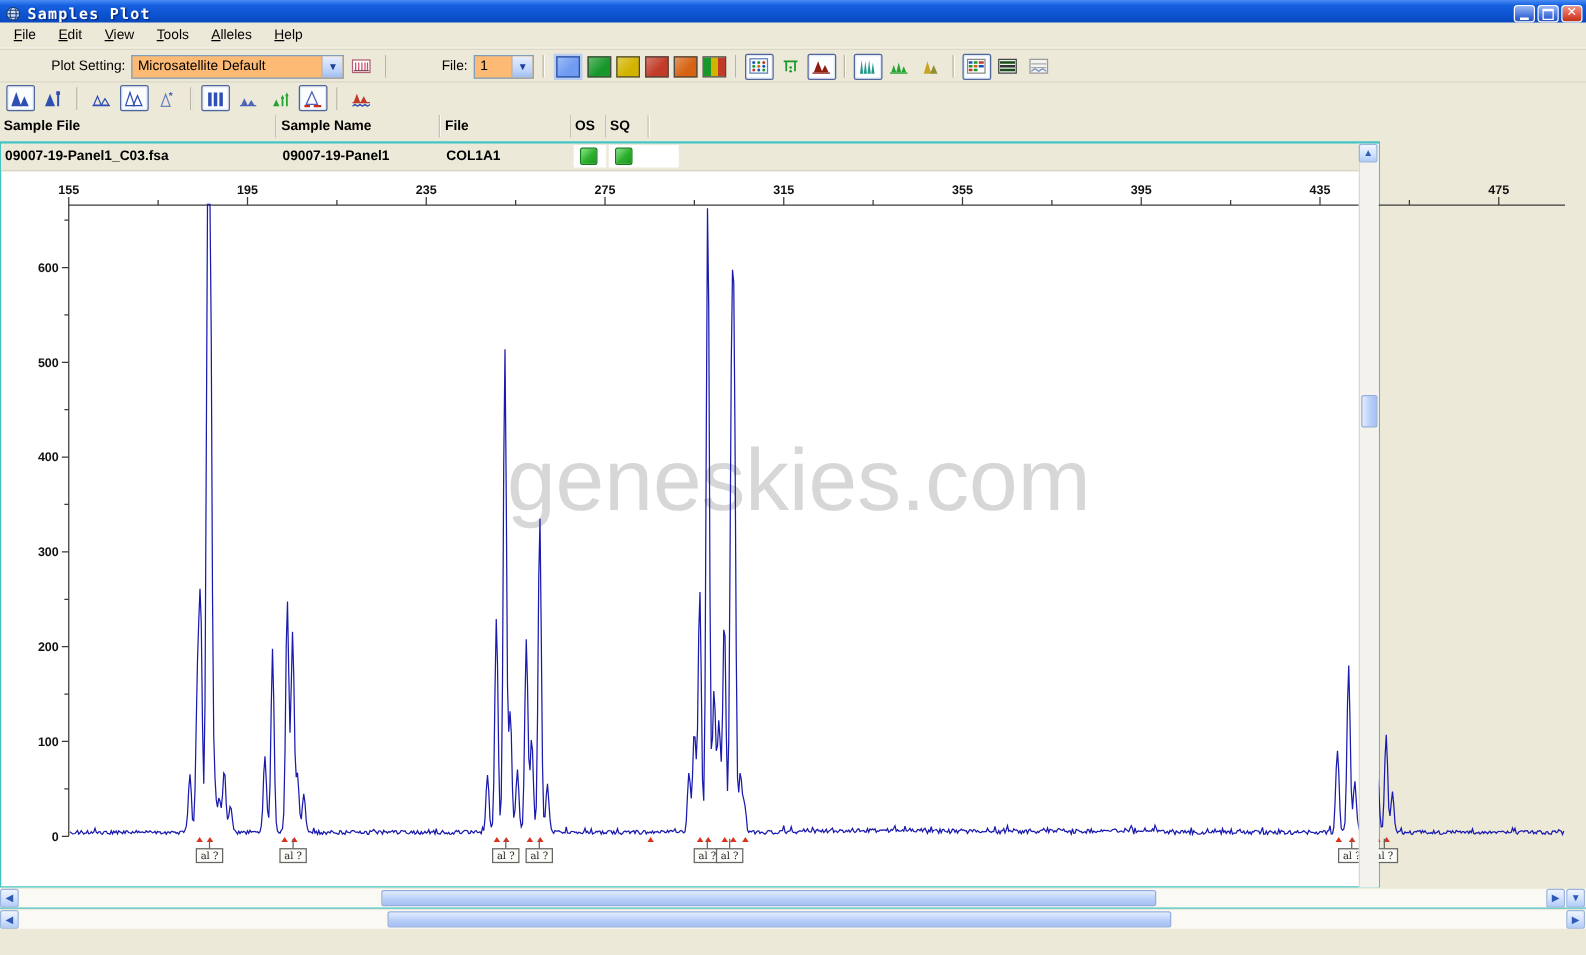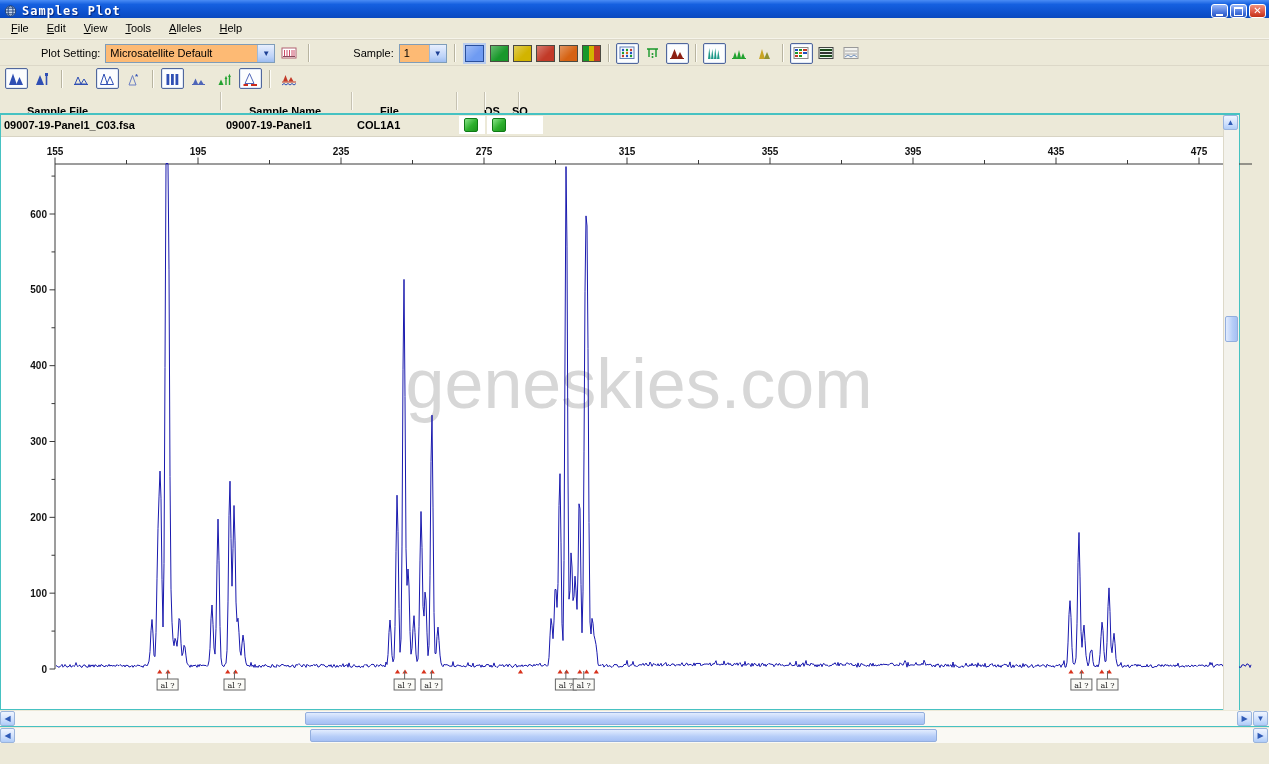--- a/index.html
+++ b/index.html
@@ -33,24 +33,24 @@
   .combo-btn{width:16px;align-self:stretch;background:linear-gradient(180deg,#e8effd,#bcd2f8 70%,#9cbcf0);
              border-left:1px solid #9db9d9;color:#1c3f94;font-size:8px;display:flex;align-items:center;justify-content:center;}
   .sep{width:1px;height:18px;background:#b8b4a0;border-right:1px solid #fdfcf6;margin:0 4px;flex:none;}
   .ibtn{width:23px;height:21px;background:transparent;border:1px solid transparent;display:inline-flex;
         align-items:center;justify-content:center;padding:0;box-sizing:border-box;}
   .ibtn.sel{border:1px solid #51679c;background:#fcfdfe;border-radius:2px;box-shadow:inset 0 0 0 1px #dfe8f6;}
   .swatch{width:19px;height:17px;border:1px solid #4a4a42;box-sizing:border-box;display:inline-block;}
   .swatch.sel{border:1px solid #2a4f9c;box-shadow:0 0 0 2px #b9cdf0;margin:0 2px;}
   
   .thead{position:absolute;top:90px;left:0;width:100%;height:23px;background:#ece9d8;font-weight:bold;}
-  .hcol{position:absolute;top:15px;white-space:nowrap;margin-left:24px;}
+  .hcol{position:absolute;top:5px;white-space:nowrap;}
   .hsep{position:absolute;top:2px;height:18px;width:1px;background:#c6c2b2;border-right:1px solid #fbfaf3;}
   
-  .pane{position:absolute;top:113px;left:0;width:1240px;height:597px;background:#fff;box-sizing:border-box;
+  .pane{position:absolute;top:113px;left:0;width:1104px;height:597px;background:#fff;box-sizing:border-box;
         border:1px solid #46c2c2;border-top:2px solid #46c2c2;}
   .srow{position:absolute;top:0;left:0;right:15px;height:21px;background:#ece9d8;
         border-bottom:1px solid #d8d4c4;font-weight:bold;}
   .cell{position:absolute;top:4px;white-space:nowrap;}
   .qcell{position:absolute;top:1px;height:18px;background:#fff;display:flex;align-items:center;padding-left:5px;box-sizing:border-box;}
   .gsq{width:12px;height:12px;border-radius:2px;border:1px solid #0f7a15;
        background:linear-gradient(135deg,#8ae48a 0%,#2db02d 55%,#1d941d 100%);display:inline-block;}
   #chart-svg{position:absolute;left:1px;top:21px;}
   
   .sb-track{background:#faf9f4;}
@@ -115,21 +115,21 @@
             <line x1="3.5" y1="4" x2="3.5" y2="10"></line>
             <line x1="6" y1="4" x2="6" y2="10"></line>
             <line x1="8.5" y1="4" x2="8.5" y2="10"></line>
             <line x1="11" y1="4" x2="11" y2="10"></line>
             <line x1="13" y1="4" x2="13" y2="10"></line>
           </g>
           <line x1="2" y1="10.5" x2="14" y2="10.5" stroke="#884a5a"></line>
         </svg>
       </button>
     <span class="sep"></span>
-    <span class="lbl">Sample:</span>
+    <span class="lbl">File:</span>
     <div class="combo" style="width:48px">
       <span>1</span>
       <span class="combo-btn">▼</span>
     </div>
     <span class="sep"></span>
     <span id="dyes" style="display:inline-flex;gap:4px;align-items:center">
         <span class="swatch sel" style="background: linear-gradient(135deg, rgba(255, 255, 255, 0.333), transparent 60%), rgb(111, 155, 242);"></span>
         <span class="swatch" style="background: linear-gradient(135deg, rgba(255, 255, 255, 0.333), transparent 60%), rgb(24, 152, 42);"></span>
         <span class="swatch" style="background: linear-gradient(135deg, rgba(255, 255, 255, 0.333), transparent 60%), rgb(210, 180, 0);"></span>
         <span class="swatch" style="background: linear-gradient(135deg, rgba(255, 255, 255, 0.333), transparent 60%), rgb(194, 58, 40);"></span>

